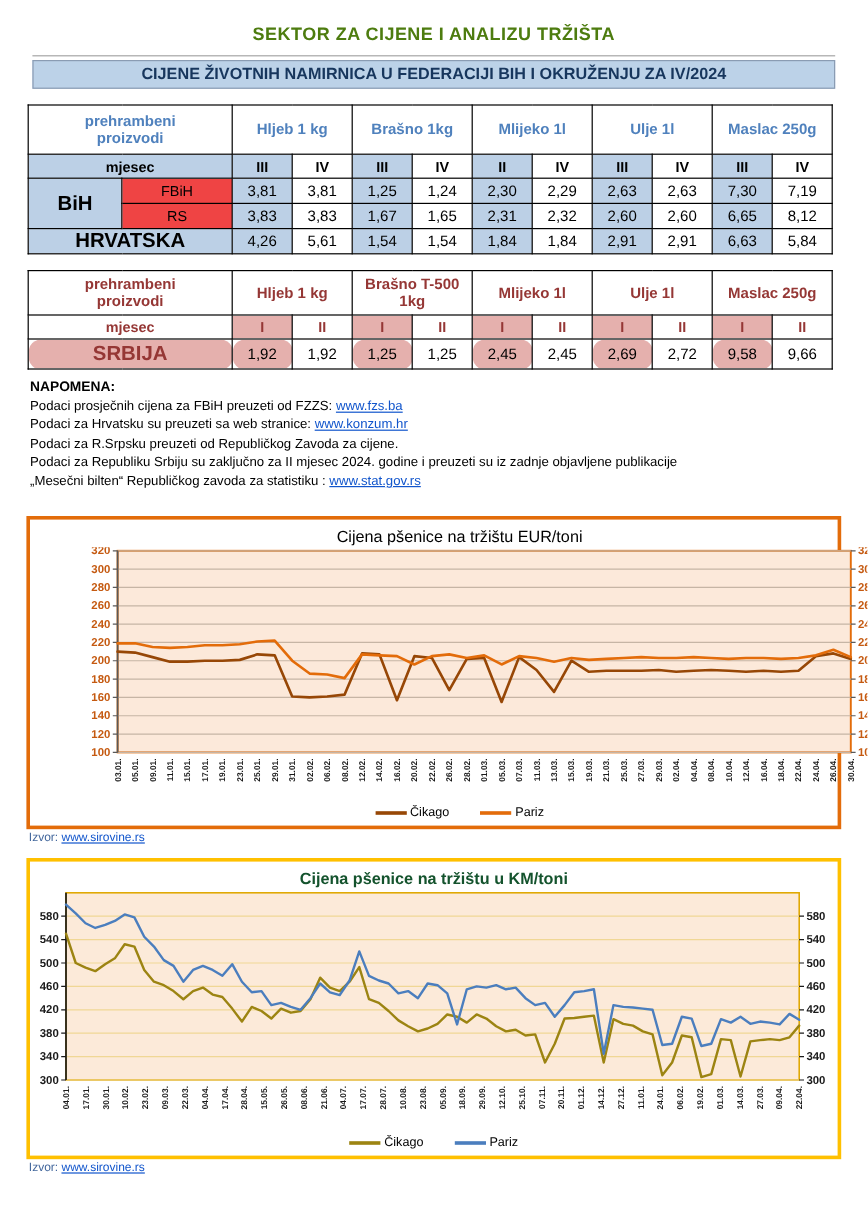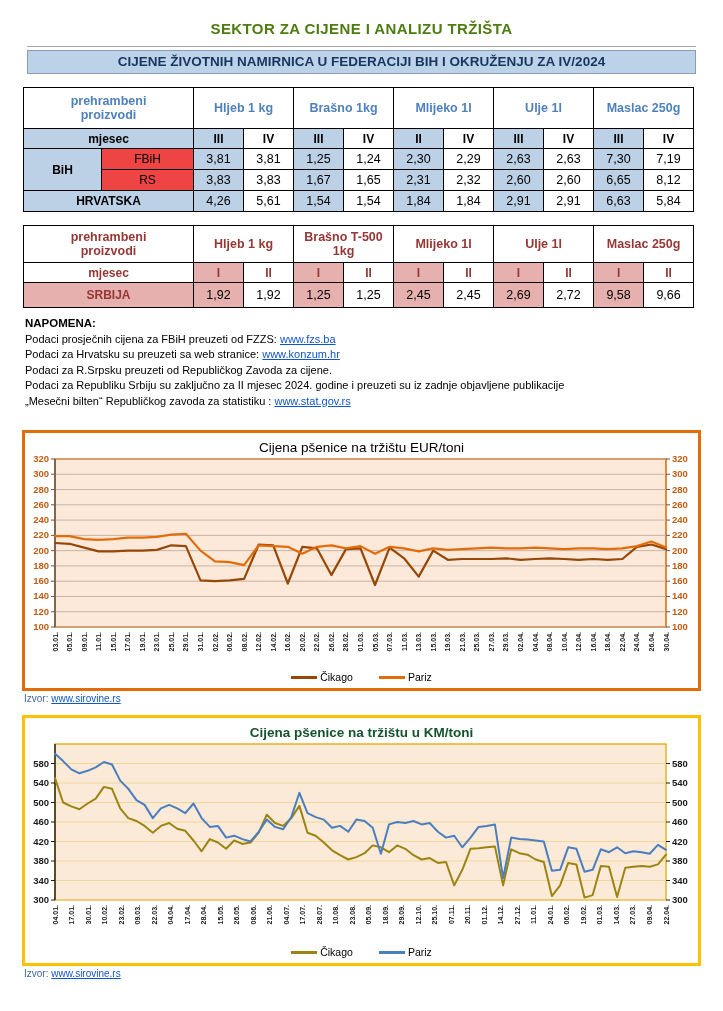--- a/index.html
+++ b/index.html
@@ -14,38 +14,38 @@
   .tbl{border-collapse:collapse;table-layout:fixed;width:670px;margin:13px 0 0 23px;
        font-size:12px;}
   .tbl td,.tbl th{border:1px solid #000;text-align:center;vertical-align:middle;
        padding:0;overflow:hidden;}
   .t1 .hd th{height:40px;color:#4f81bd;font-weight:bold;font-size:12.5px;}
   .t2 .hd th{height:36px;color:#953735;font-weight:bold;font-size:12.5px;line-height:14px;}
   .corner span{display:block;width:100px;margin:0 auto;line-height:14px;}
   .mj td{height:19px;font-weight:bold;}
   .t2 .mj td{color:#953735;}
   .dat td{height:20px;}
-  .t2 .dat td{height:24px;}
+  .t2 .dat td{height:24px;border-radius:10px;}
   .sh1{background:#bcd0e6;}
   .sh2{background:#e5b0ad;}
-  .glbl{font-weight:bold;font-size:12px;}
+  .glbl{font-weight:bold;font-size:17px;}
   .t2 .glbl{color:#953735;}
   .rlbl{font-size:12px;background:#ef4444;}
   .val{font-weight:normal;font-size:12.5px;background:#fff;}
   .val.sh1{background:#bcd0e6;}
   .val.sh2{background:#e5b0ad;}
   
   .nap{display:flex;margin:8px 0 0 25px;font-size:11px;line-height:15.5px;flex-direction:column;}
   .nap-label{width:90px;font-weight:bold;font-size:11.5px;}
   .nap-lines{width:560px;}
   .lnk{color:#1155cc;text-decoration:underline;cursor:pointer;}
   a:empty{display:none;}
   
   .chartbox{margin:0 22px;border:3px solid #e36c0a;background:#fff;padding:2px 0 3px;}
-  .cb1{margin-top:21px;}
+  .cb1{margin-top:21px;padding-left:43px;}
   .cb2{margin-top:11px;border-color:#ffc000;}
   .chart-title{text-align:center;font-size:13.5px;margin:5px 0 1px;color:#000;}
   .ct2{color:#14532d;font-weight:bold;}
   .chart-mount{line-height:0;}
   .chart-legend{display:flex;justify-content:center;align-items:center;gap:26px;
       font-size:10.5px;color:#000;height:16px;margin-top:-4px;}
   .chart-legend .item{display:flex;align-items:center;gap:3px;}
   .chart-legend .sw{display:inline-block;width:26px;height:3px;}
   .izvor{margin:2px 0 0 24px;font-size:10px;color:#44689d;}
 </style>

